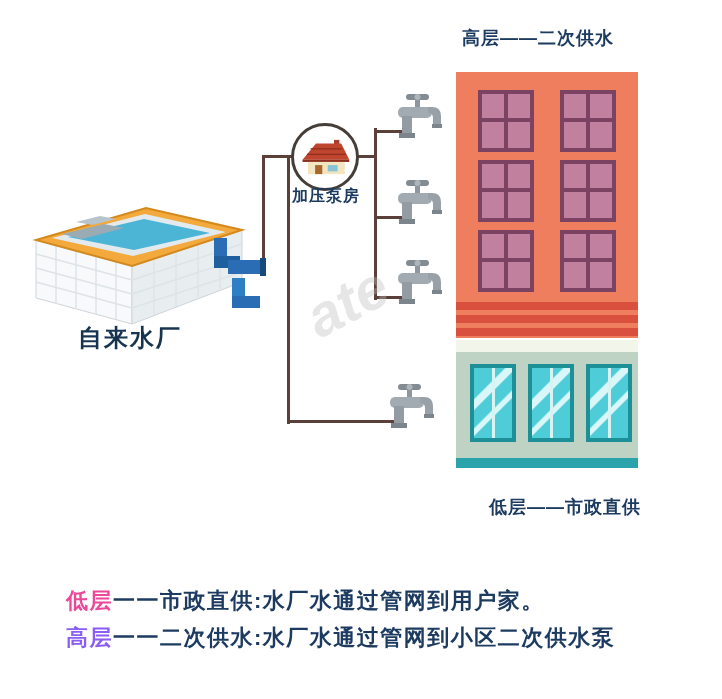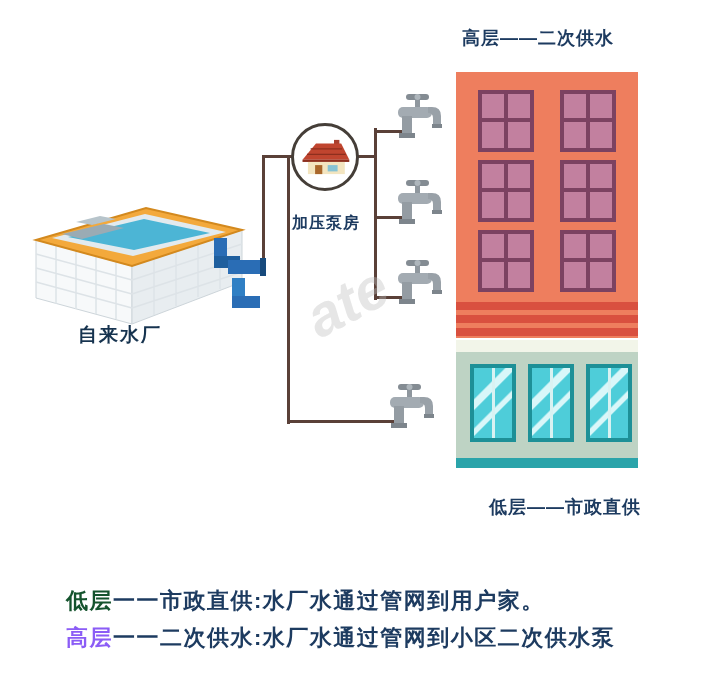--- a/index.html
+++ b/index.html
@@ -3,22 +3,22 @@
 <meta charset="utf-8">
 <style>
   * { margin:0; padding:0; box-sizing:border-box; }
   html,body { background:#fff; }
   body { font-family:"Liberation Sans", sans-serif; }
   .canvas { position:relative; width:722px; height:699px; background:#ffffff; overflow:hidden; }
   .abs { position:absolute; }
   .lbl { position:absolute; font-weight:bold; color:#1d3b60; white-space:nowrap; }
   .lbl-high { left:462px; top:26px; font-size:18px; letter-spacing:1px; }
   .lbl-low  { left:468px; top:495px; font-size:18px; letter-spacing:1px;margin-left:21px; }
-  .lbl-pump { left:292px; top:213px; font-size:16px; letter-spacing:1px; }
-  .lbl-plant{ left:78px;  top:322px; font-size:19px; color:#16334f; letter-spacing:2px; }
+  .lbl-pump { left:292px; top:186px; font-size:16px; letter-spacing:1px; }
+  .lbl-plant{ left:78px;  top:322px; font-size:24px; color:#16334f; letter-spacing:2px; }
 
   .pipe { position:absolute; background:#5a4038; }
 
   
   .bld-high { position:absolute; left:456px; top:72px; width:182px; height:266px; background:#ee7e5e; }
   .win-h { position:absolute; width:56px; height:62px; background:#c2809f; border:4px solid #7c4261; }
   .win-h::before { content:""; position:absolute; left:50%; top:0; bottom:0; width:4px; margin-left:-2px; background:#7c4261; }
   .win-h::after  { content:""; position:absolute; left:0; right:0; top:45%; height:4px; background:#7c4261; }
   .stripe { position:absolute; left:0; right:0; height:8px; background:#d9503f; }
 
@@ -31,21 +31,21 @@
                        #4ecdd9 55%, #d9f7f9 57%, #d9f7f9 62%, #4ecdd9 64%); }
   .win-l::before { content:""; position:absolute; left:50%; top:0; bottom:0; width:3px; margin-left:-1.5px; background:#d9f2f2; }
 
   
   .pump-circle { position:absolute; left:291px; top:123px; width:68px; height:68px; background:#fff;
                  border:3px solid #453e38; border-radius:50%; display:flex; align-items:center; justify-content:center; }
 
   
   .caption { position:absolute; left:66px; top:582px; font-size:22px; font-weight:bold;
              color:#1d3b60; letter-spacing:1.5px; line-height:37px; white-space:nowrap; }
-  .t-low  { color:#14532d; }
+  .t-low  { color:#ec4899; }
   .t-high { color:#8b5cf6; }
 
   .watermark { position:absolute; left:305px; top:268px; font-size:58px; font-style:italic; font-weight:bold;
                color:#bfbfbf; opacity:.38; transform:rotate(-28deg); pointer-events:none; }
   .faucet { position:absolute; width:50px; height:46px; }
 </style>
 </head>
 <body>
 
 <div class="canvas">

